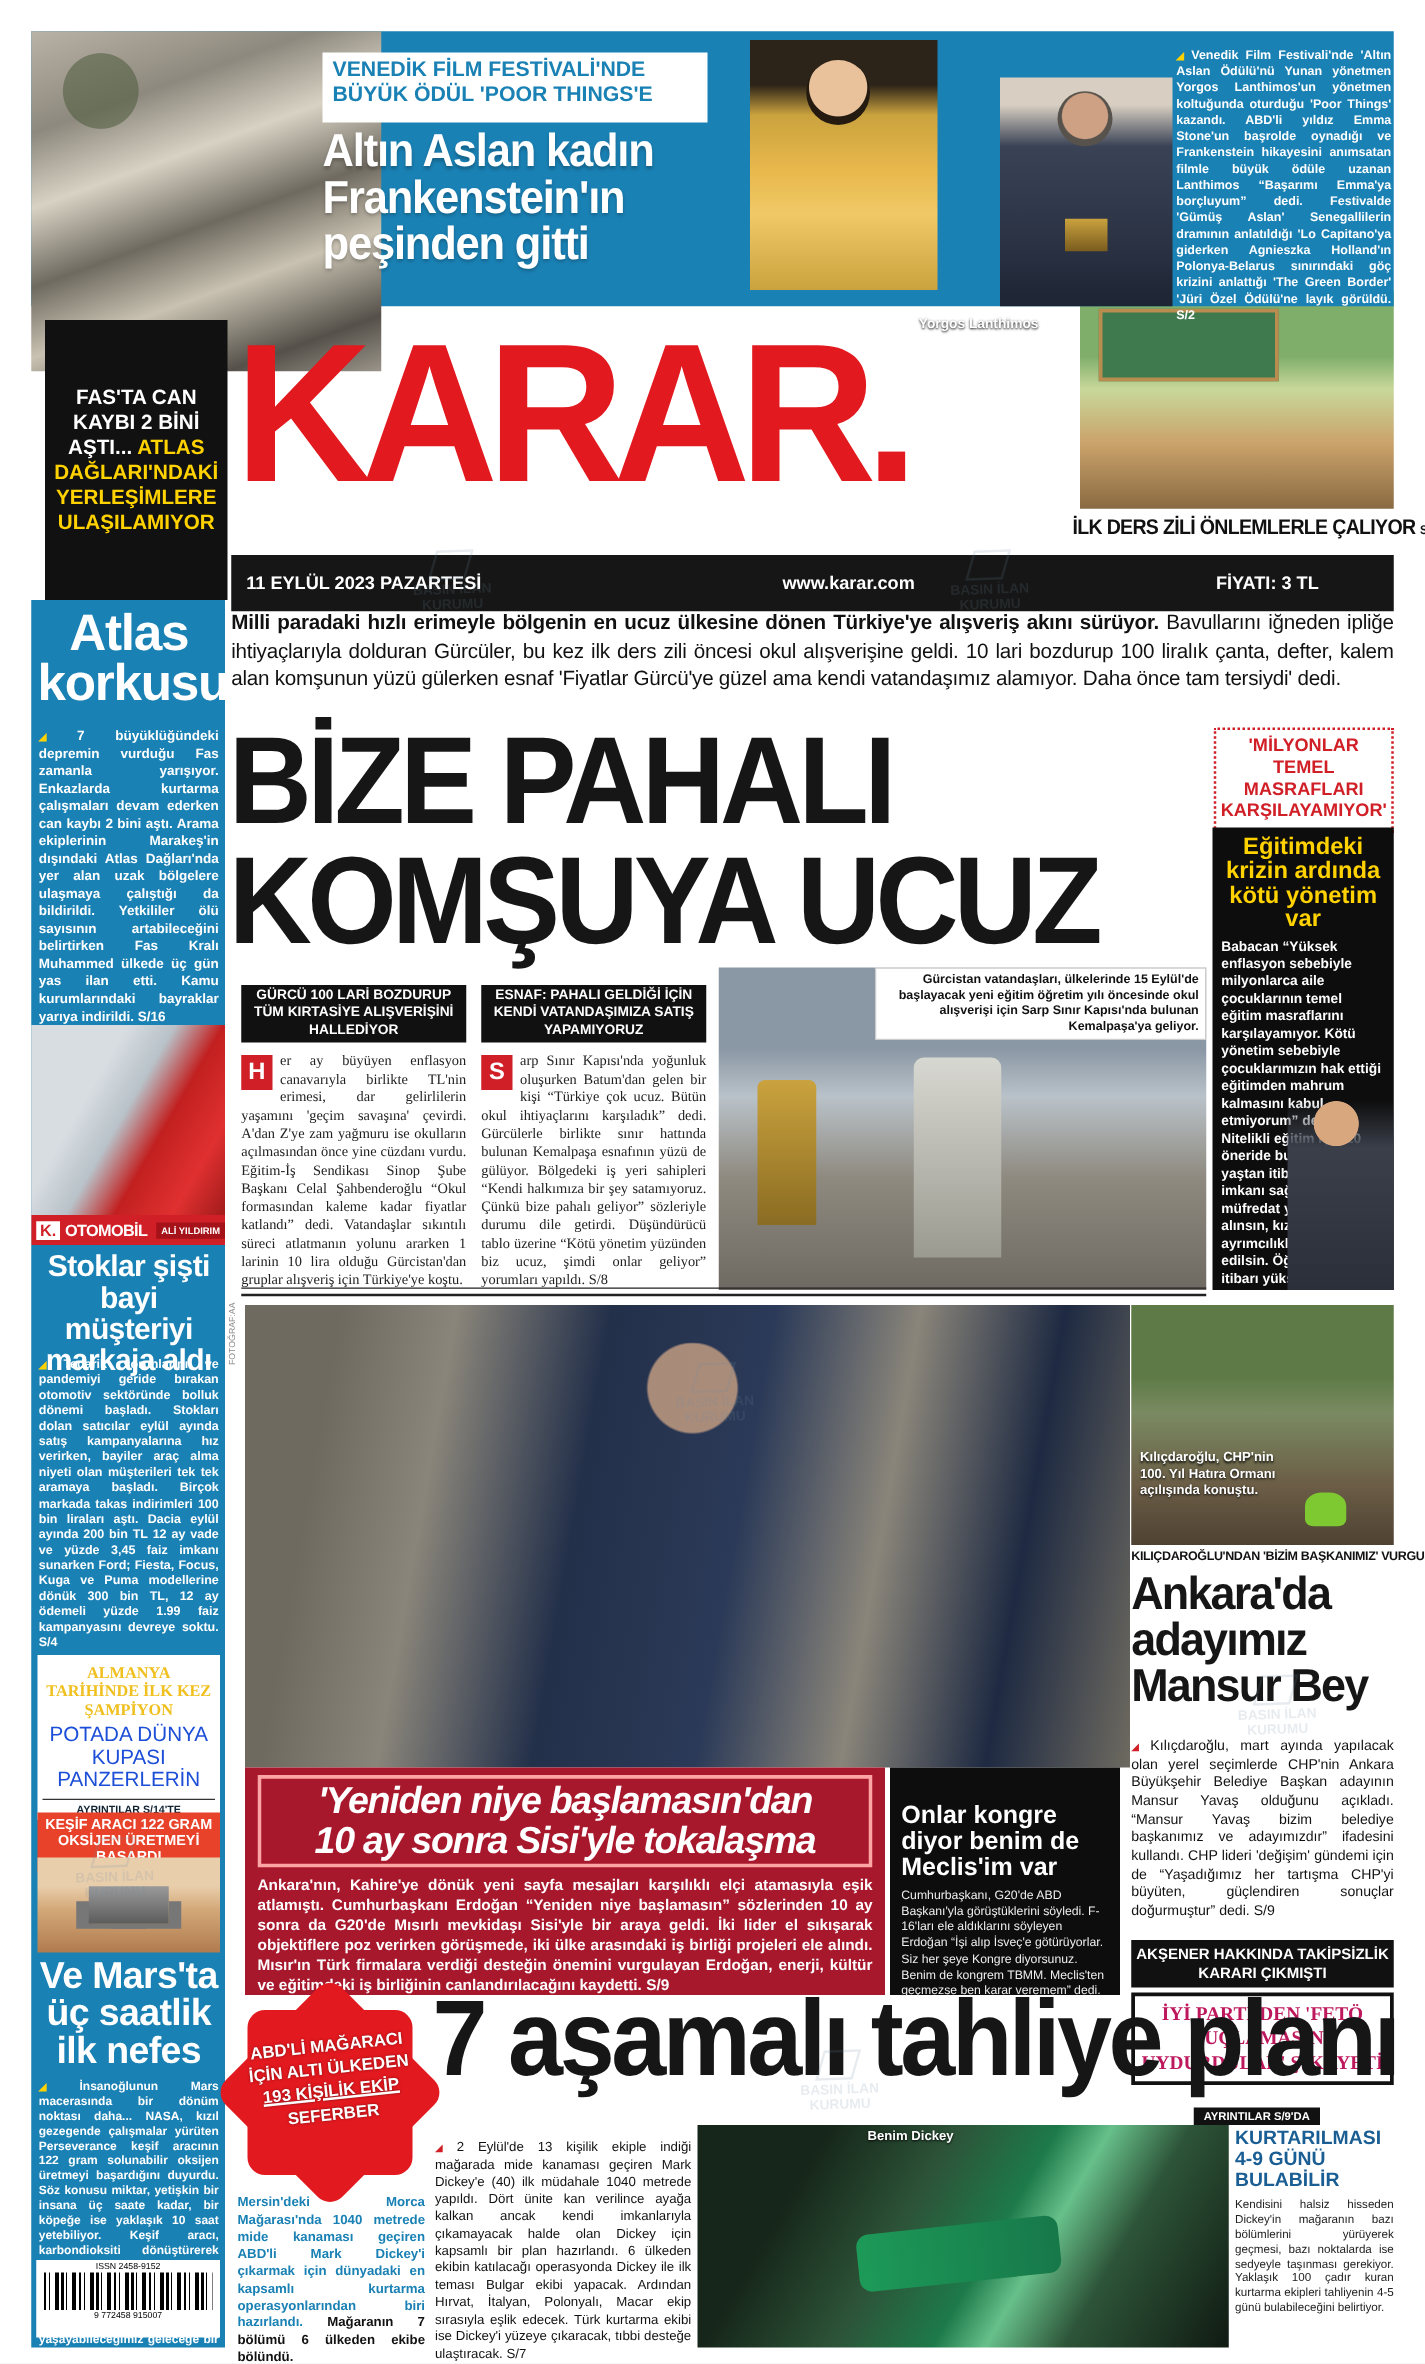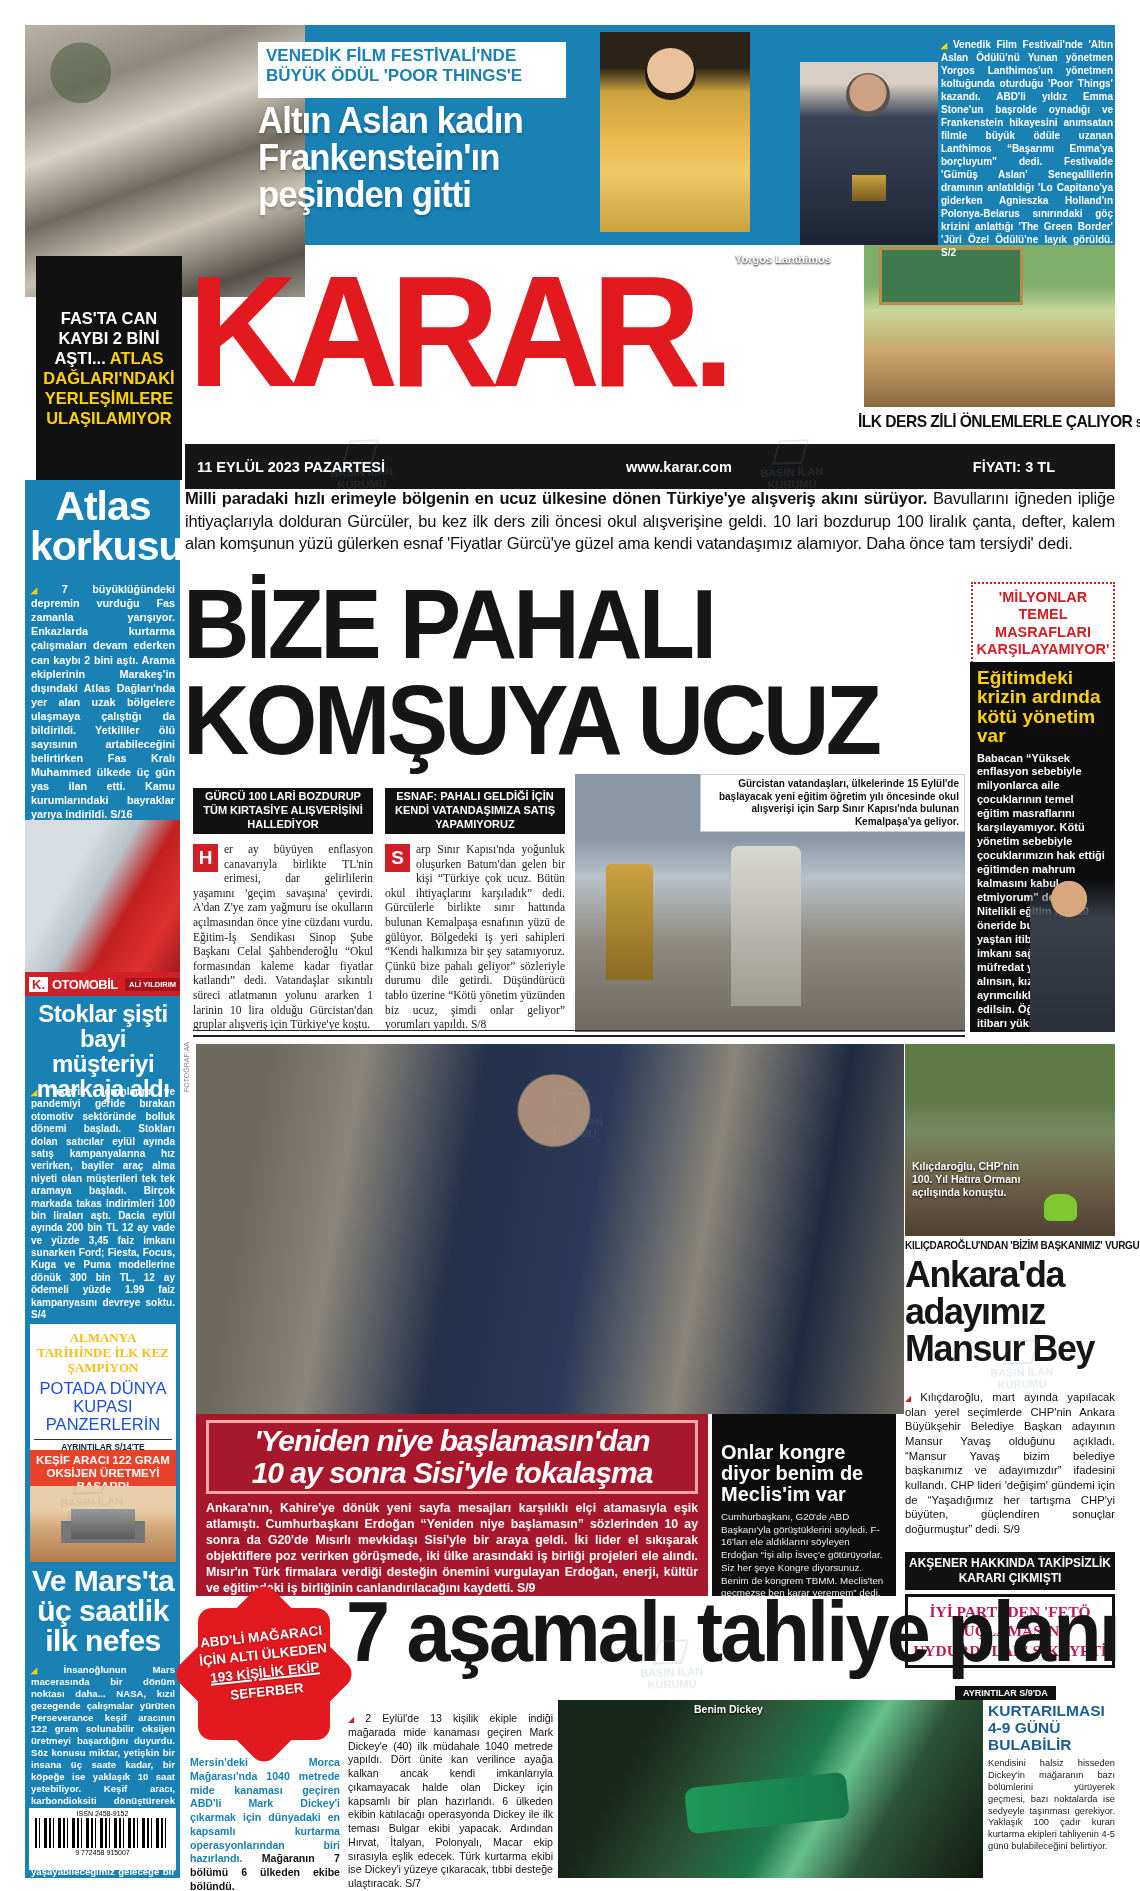--- a/index.html
+++ b/index.html
@@ -103,21 +103,21 @@
   .market:before{content:"";position:absolute;left:8%;top:35%;width:12%;height:45%;
       background:linear-gradient(180deg,#caa23e,#8a6c22);border-radius:6px 6px 0 0;}
   .market:after{content:"";position:absolute;left:40%;top:28%;width:18%;height:62%;
       background:linear-gradient(180deg,#d8d8d2,#9a9a90);border-radius:8px 8px 0 0;}
   .mcaption{left:700px;top:774px;width:265px;background:#fff;z-index:4;color:#111;font-weight:bold;
       font-size:10px;line-height:1.25;text-align:right;padding:3px 5px;box-sizing:border-box;border:1px solid #ccc;}
   
   .edukick{left:971px;top:582px;width:144px;border:2px dotted #d01f26;background:#fff;color:#d01f26;
       font-weight:bold;font-size:14.5px;line-height:1.2;text-align:center;padding:5px 2px;box-sizing:border-box;z-index:3;}
   .edupanel{left:970px;top:662px;width:145px;height:370px;background:#0d0d0d;z-index:3;padding:6px 7px;box-sizing:border-box;}
-  .edupanel .h{color:#ffd200;font-weight:bold;font-size:19px;line-height:1.02;text-align:left;}
+  .edupanel .h{color:#ffd200;font-weight:bold;font-size:19px;line-height:1.02;text-align:center;}
   .edupanel .b{color:#fff;font-weight:bold;font-size:11px;line-height:1.27;margin-top:6px;text-align:left;}
   .babacan{left:1030px;top:870px;width:85px;height:162px;z-index:4;
       background:linear-gradient(180deg,transparent 0 6%,#3a3f4a 30%,#2a2f3a 100%);}
   .babacan:before{content:"";position:absolute;left:22%;top:6%;width:48%;height:26%;border-radius:50%;
       background:radial-gradient(circle at 50% 45%,#d8a77e 0 58%,transparent 60%);}
   
   .credit{left:183px;top:1042px;color:#888;font-size:7px;writing-mode:vertical-rl;transform:rotate(180deg);z-index:3;}
   .sisi{left:196px;top:1044px;width:708px;height:370px;z-index:2;
       background:linear-gradient(100deg,#6e6a60 0 10%,#8a857a 22%,#23304a 38%,#2b3a58 55%,#8a857a 70%,#1e2a42 85%,#6e6a60 100%);}
   .sisi:before{content:"";position:absolute;left:44%;top:8%;width:13%;height:22%;border-radius:50%;

